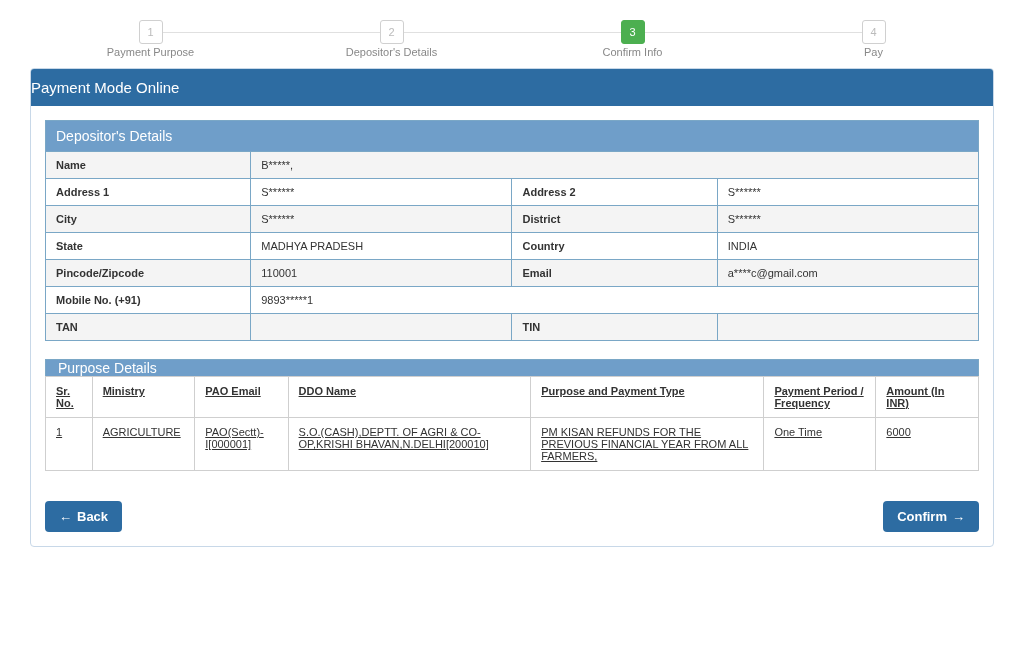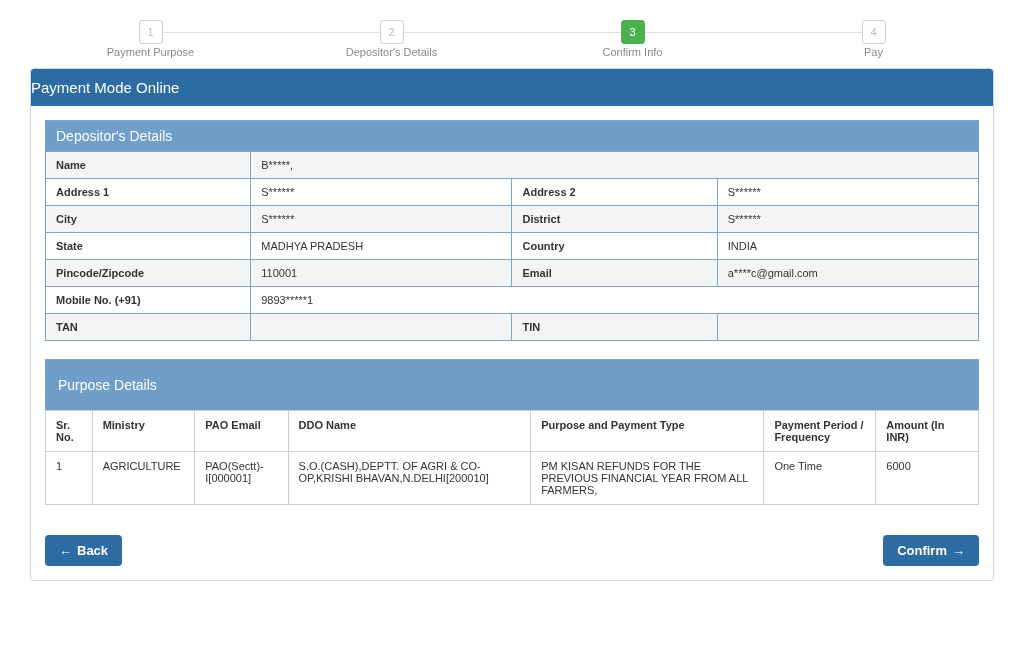--- a/index.html
+++ b/index.html
@@ -69,21 +69,21 @@
     color: #fff;
     padding: 10px 0;
     font-size: 15px;
   }
   .panel-body {
     padding: 14px;
   }
   .section-title {
     background: #6f9ec9;
     color: #fff;
-    padding: 17px 12px;
+    padding: 0 12px;
     font-size: 14px;
   }
   table.details {
     width: 100%;
     border-collapse: collapse;
     border: 1px solid #7aa7c6;
     margin-bottom: 18px;
   }
   table.details td, table.details th {
     border: 1px solid #7aa7c6;
@@ -98,20 +98,21 @@
     font-weight: normal;
     font-size: 14px;
   }
   .label-cell { font-weight: bold; width: 22%; }
   .val-cell { width: 28%; }
   
   table.purpose {
     width: 100%;
     border-collapse: collapse;
     border: 1px solid #cfcfcf;
+    text-decoration: underline;
   }
   table.purpose th, table.purpose td {
     border: 1px solid #cfcfcf;
     padding: 8px 10px;
     font-size: 11px;
     text-align: left;
     vertical-align: top;
   }
   table.purpose th { font-weight: bold; }
   .amount-cell { text-align: right; }

